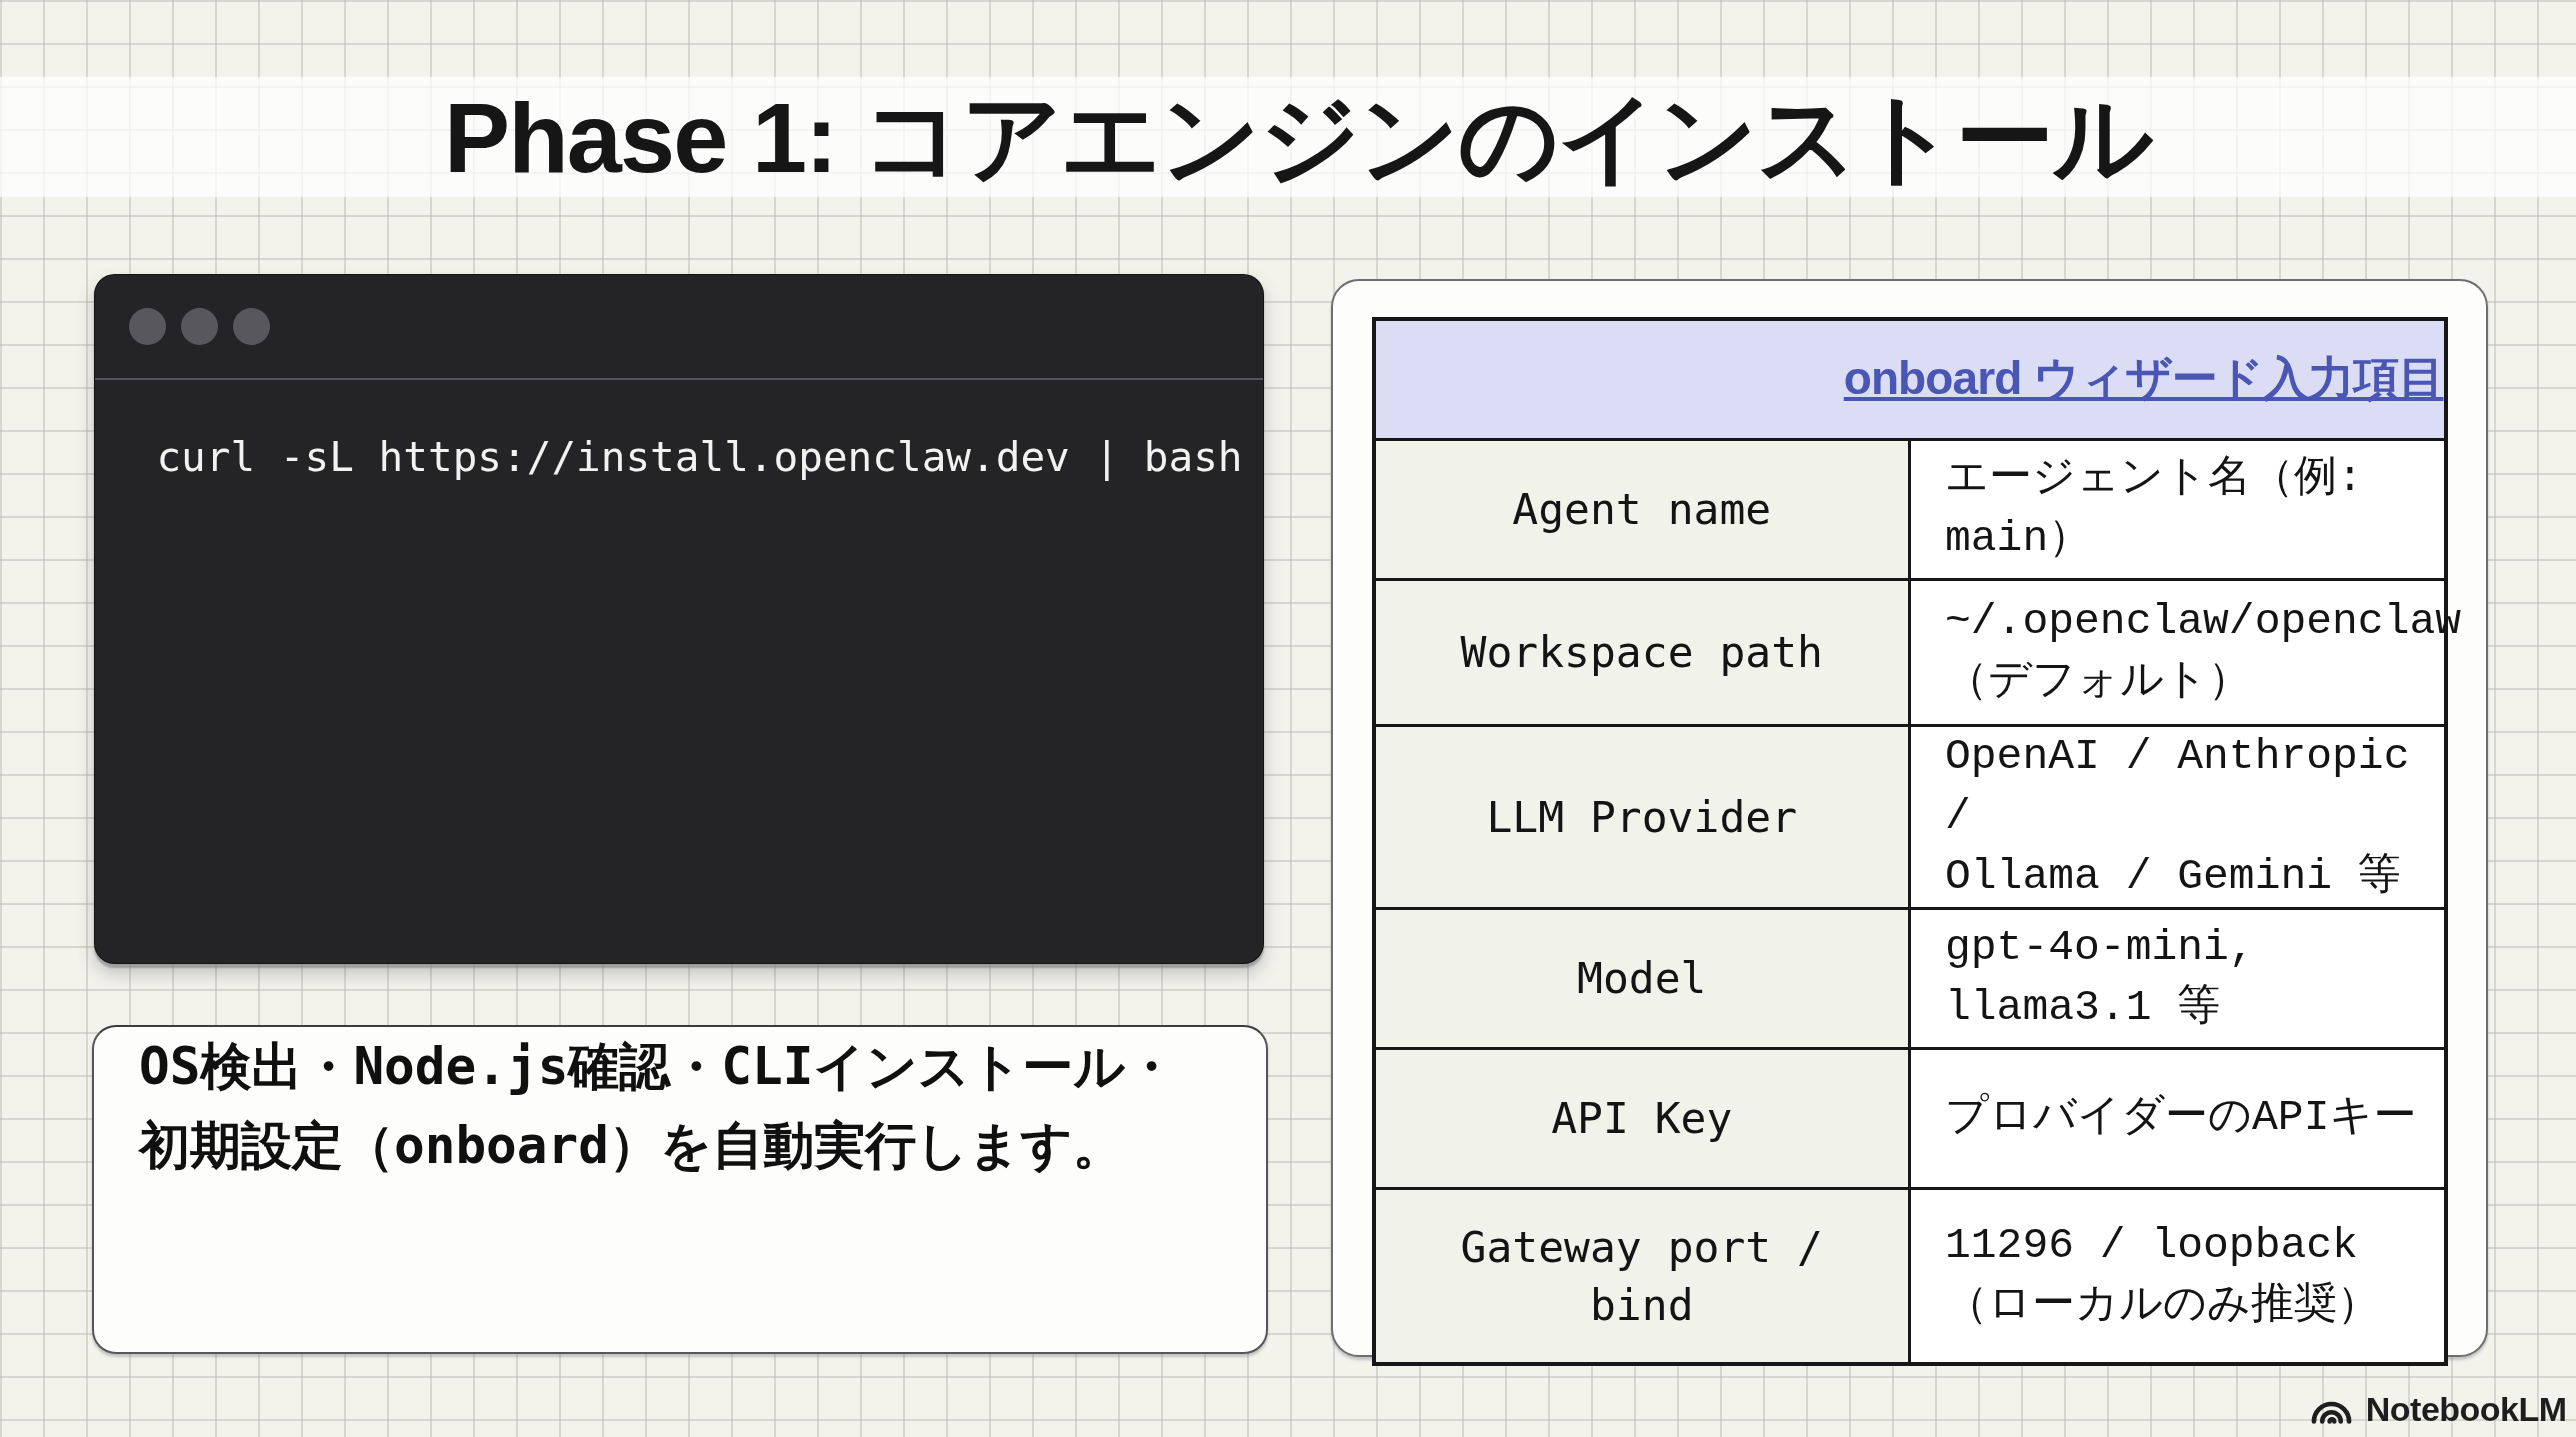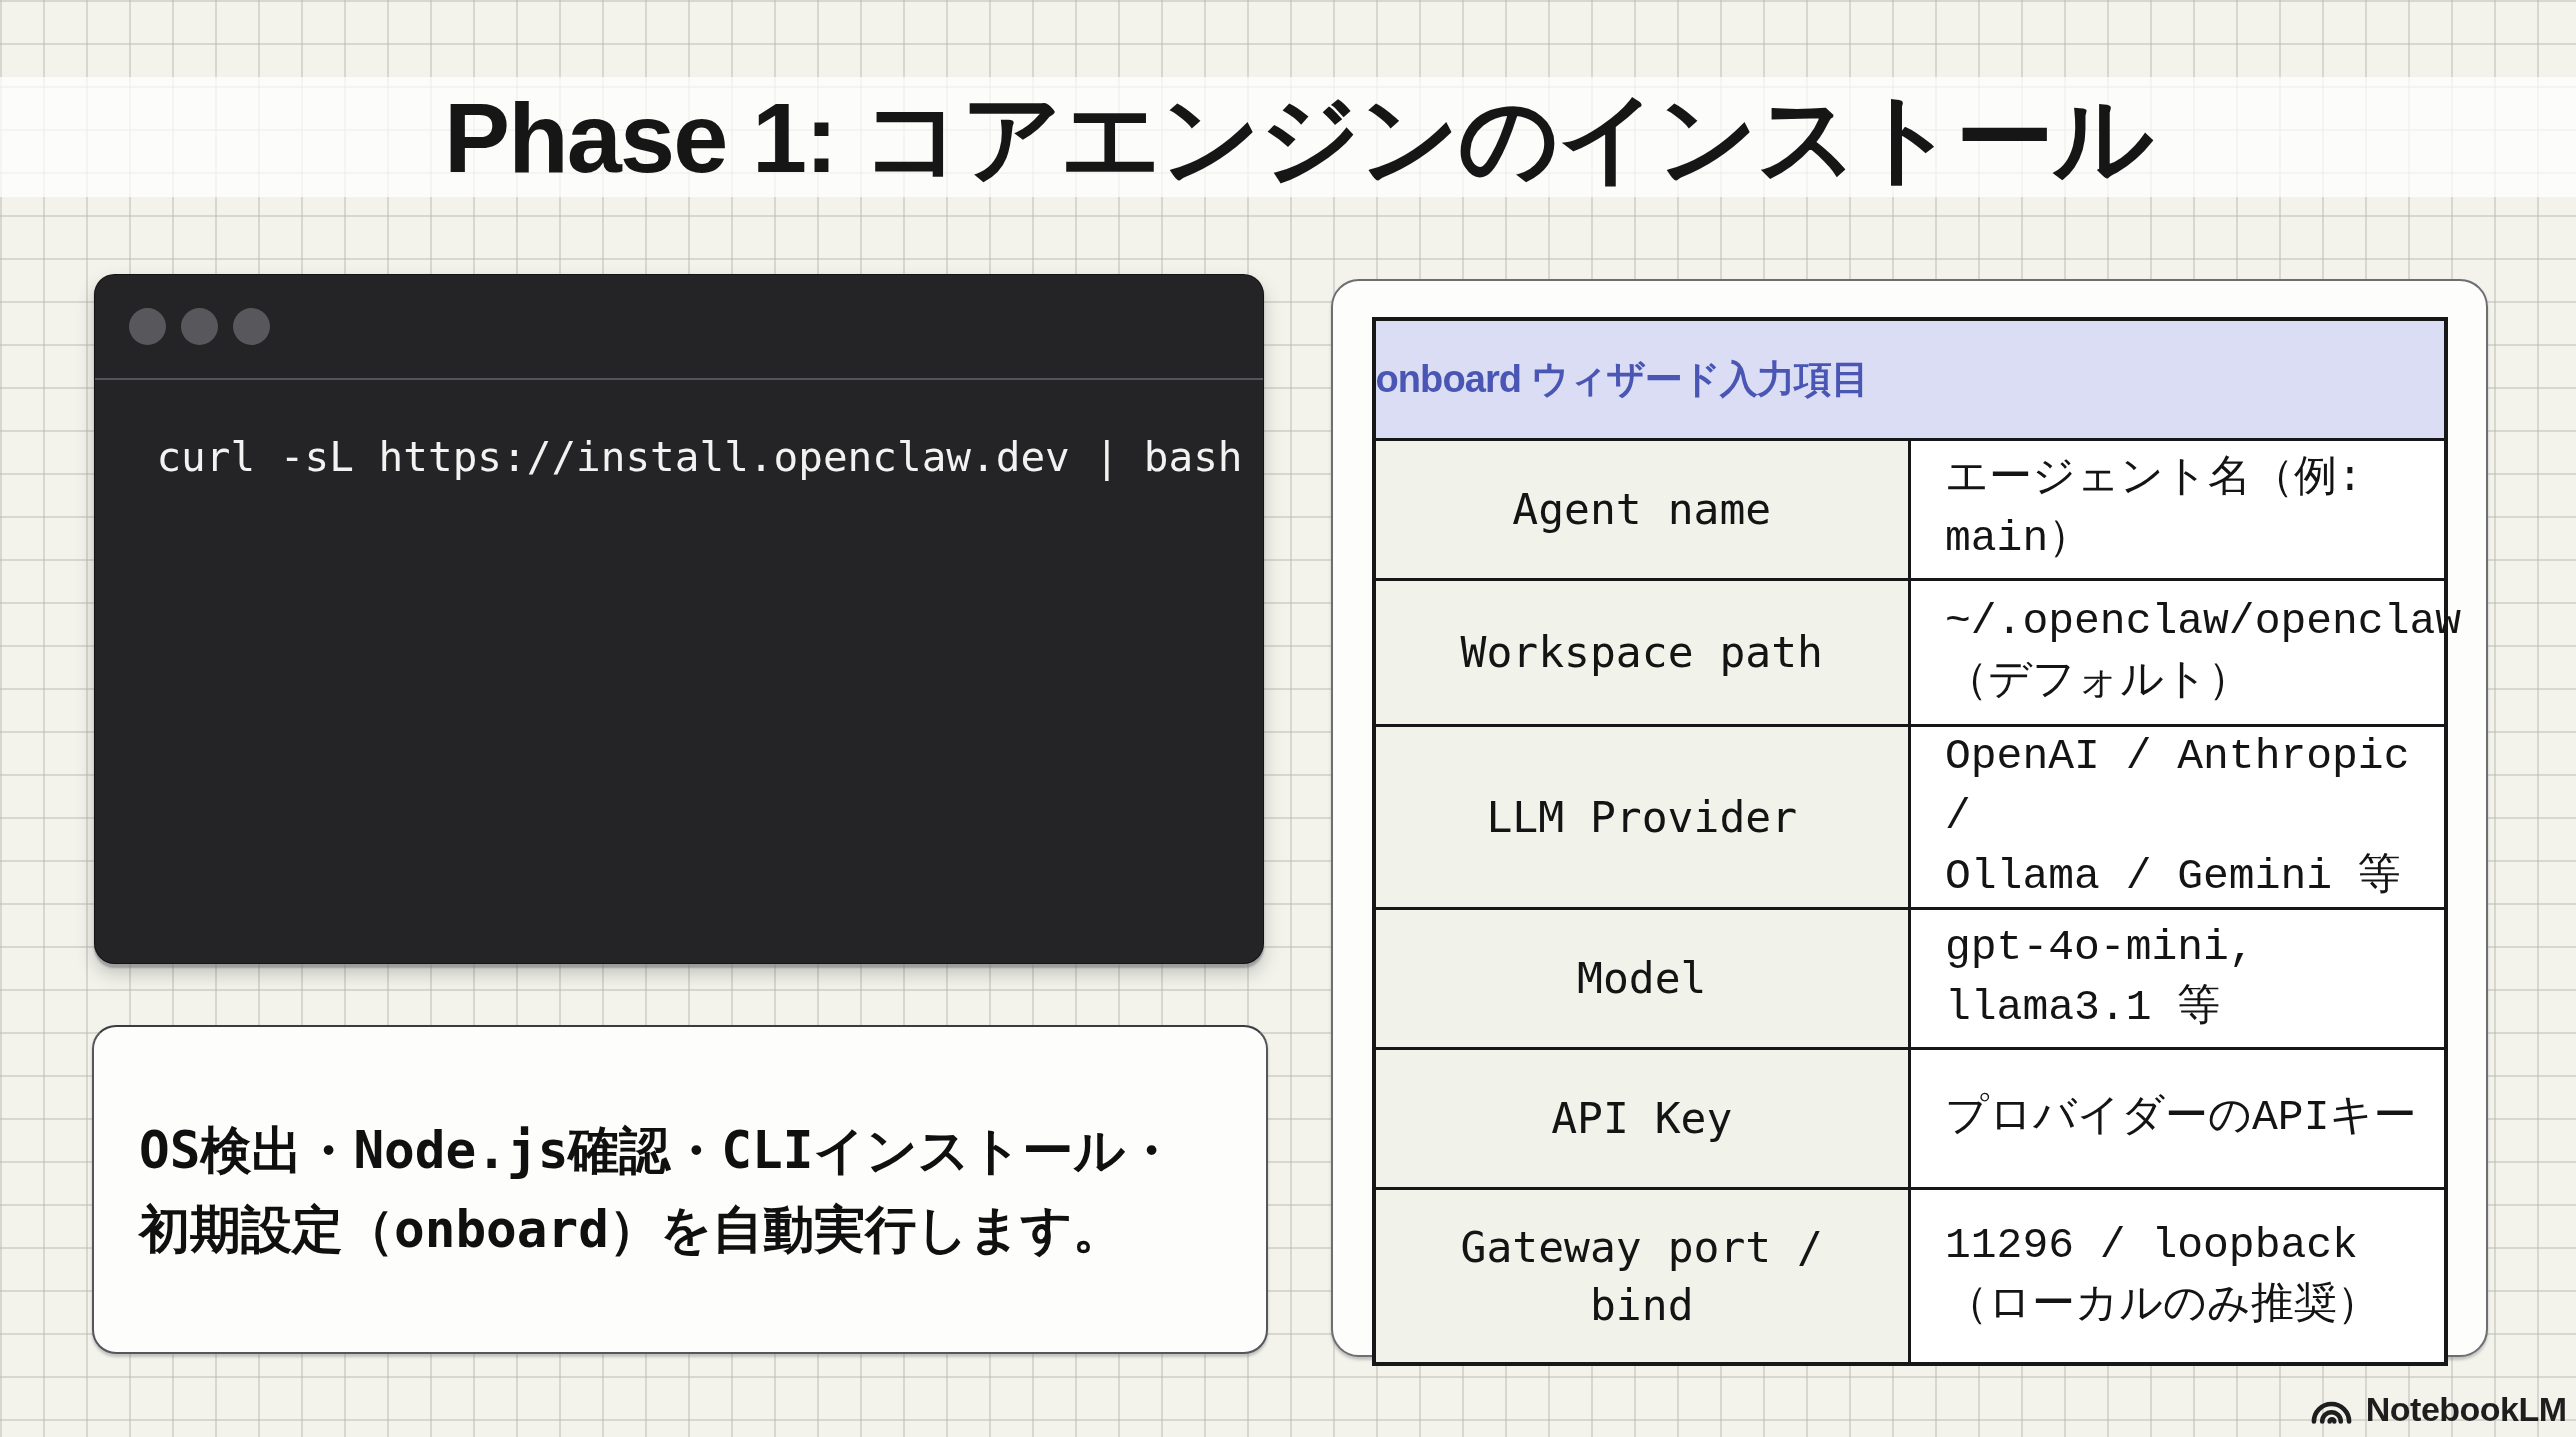--- a/index.html
+++ b/index.html
@@ -52,21 +52,21 @@
   }
 
   
   .note-box {
     position: absolute; left: 92px; top: 1025px; width: 1176px; height: 329px;
     background: #fdfdfb;
     border: 2.8px solid #55555a;
     border-top-color: #3c3c40;
     border-radius: 24px;
     box-shadow: 0 2.8px 2.8px rgba(120,120,126,0.4);
-    display: flex; align-items: center;
+    display: flex; 
   }
   .note-text {
     padding-left: 45px; padding-right: 28px;
     font-family: "DejaVu Sans Mono", "Liberation Sans", sans-serif;
     font-size: 51px; line-height: 79px; font-weight: 600;
     color: #101010; white-space: pre-line;
   }
 
   
   .wizard-card {
@@ -83,23 +83,24 @@
     border: 4.7px solid #17171a;
   }
   table.wizard-table td, table.wizard-table th {
     border: 3.7px solid #17171a;
     vertical-align: middle;
   }
   th.table-title {
     height: 120px;
     background: #dbddf4;
     color: #4a56b4;
-    font-size: 38px; font-weight: 800; letter-spacing: -0.9px;
-    text-align: left;
+    font-size: 46px; font-weight: 800; letter-spacing: -0.9px;
+    text-align: right;
     font-family: "Liberation Sans", sans-serif;
+    text-decoration: underline;
   }
   td.cell-label {
     width: 439px;
     background: #f1f2ea;
     text-align: center;
     font-family: "DejaVu Sans Mono", "Liberation Sans", sans-serif;
     font-size: 43px; line-height: 58px;
     white-space: pre-line;
   }
   td.cell-value {

